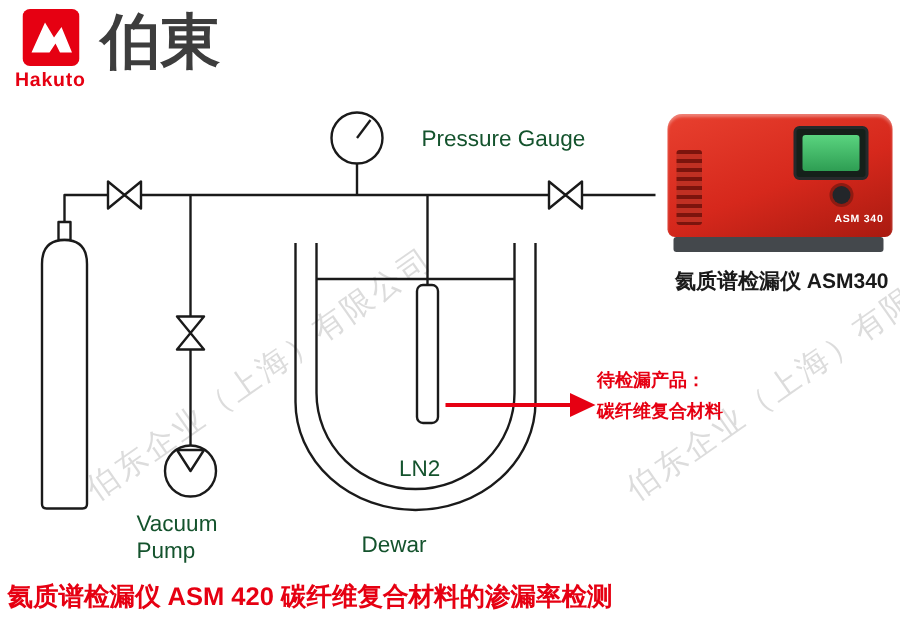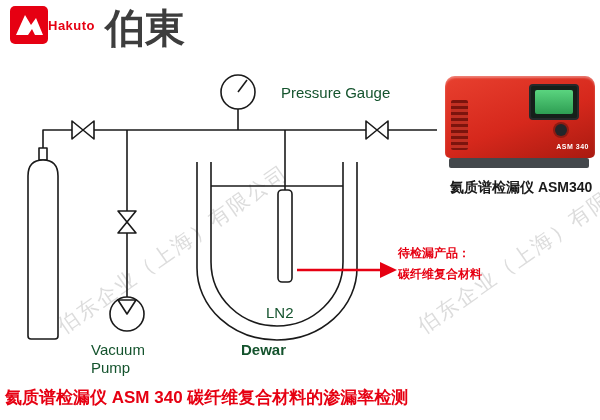--- a/index.html
+++ b/index.html
@@ -8,21 +8,21 @@
     font-family:"Liberation Sans","DejaVu Sans",sans-serif;color:#111;
   }
   svg{display:block;}
   .abs{position:absolute;}
   .label{position:absolute;font-size:15px;color:#14532d;line-height:18px;}
   .centered{text-align:left;}
   .prewrap{white-space:pre-line;}
 
   
   .logo{position:absolute;left:10px;top:6px;display:flex;align-items:flex-start;}
-  .logo-mark-col{display:flex;flex-direction:row;align-items:center;text-align:center;}
+  .logo-mark-col{display:flex;flex-direction:column;align-items:center;text-align:center;}
   .logo-brand{color:#e60012;font-weight:bold;font-size:13px;letter-spacing:.5px;margin-top:1px;}
   .logo-cjk{font-size:40px;font-weight:bold;color:#3d3d3d;line-height:1;margin-left:10px;margin-top:2px;}
 
   
   .product-note{position:absolute;left:398px;top:243px;color:#e60012;font-size:12px;line-height:21px;font-weight:bold;}
   .instrument-caption{position:absolute;left:450px;top:179px;font-size:14px;font-weight:bold;color:#1a1a1a;}
   .footer-caption{position:absolute;left:5px;top:386px;font-size:17px;font-weight:bold;color:#e60012;}
 
   
   .watermark{position:absolute;font-size:21px;letter-spacing:2px;color:rgba(140,140,140,.30);
@@ -109,32 +109,32 @@
       </svg>
       <div class="logo-brand">Hakuto</div>
     </div>
     <div class="logo-cjk">伯東</div>
   </div>
 
   <div class="label" style="left:281px;top:84px;">Pressure Gauge</div>
   <div class="label centered prewrap" style="left:91px;top:341px;width:72px;">Vacuum
 Pump</div>
   <div class="label centered" style="left:266px;top:304px;width:44px;">LN2</div>
-  <div class="label centered" style="left:241px;top:341px;width:72px;font-weight:bold;">Dewar</div>
+  <div class="label centered" style="left:241px;top:355px;width:72px;">Dewar</div>
 
   <div class="product-note prewrap">待检漏产品：
 碳纤维复合材料</div>
 
   <div class="machine">
     <div class="machine-body"></div>
     <div class="machine-vent"></div>
     <div class="machine-screen">
       <div class="machine-screen-inner"></div>
     </div>
     <div class="machine-knob"></div>
     <div class="machine-model">ASM 340</div>
     <div class="machine-base"></div>
   </div>
 
   <div class="instrument-caption">氦质谱检漏仪 ASM340</div>
-  <div class="footer-caption">氦质谱检漏仪 ASM 340 碳纤维复合材料的渗漏率检测</div>
+  <div class="footer-caption">氦质谱检漏仪 ASM 420 碳纤维复合材料的渗漏率检测</div>
 
 </div>
 
 </body></html>

